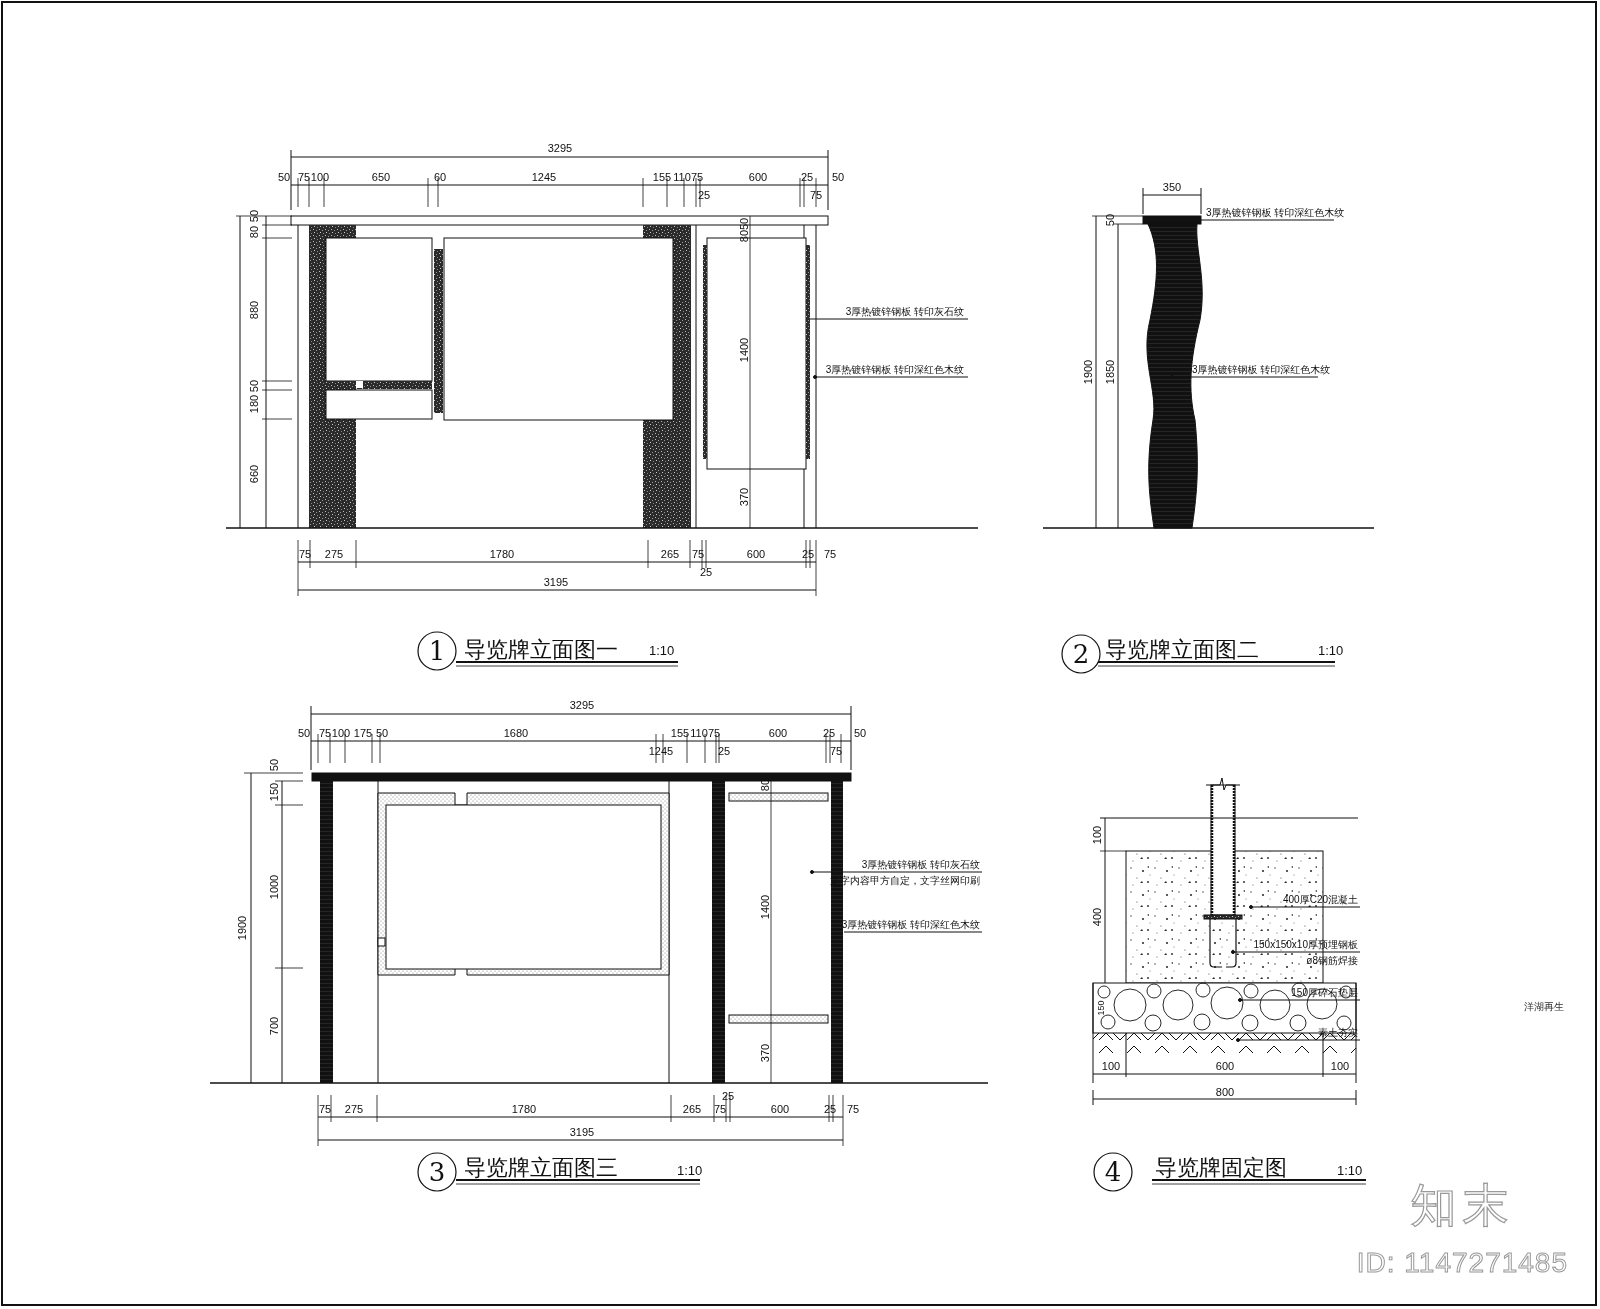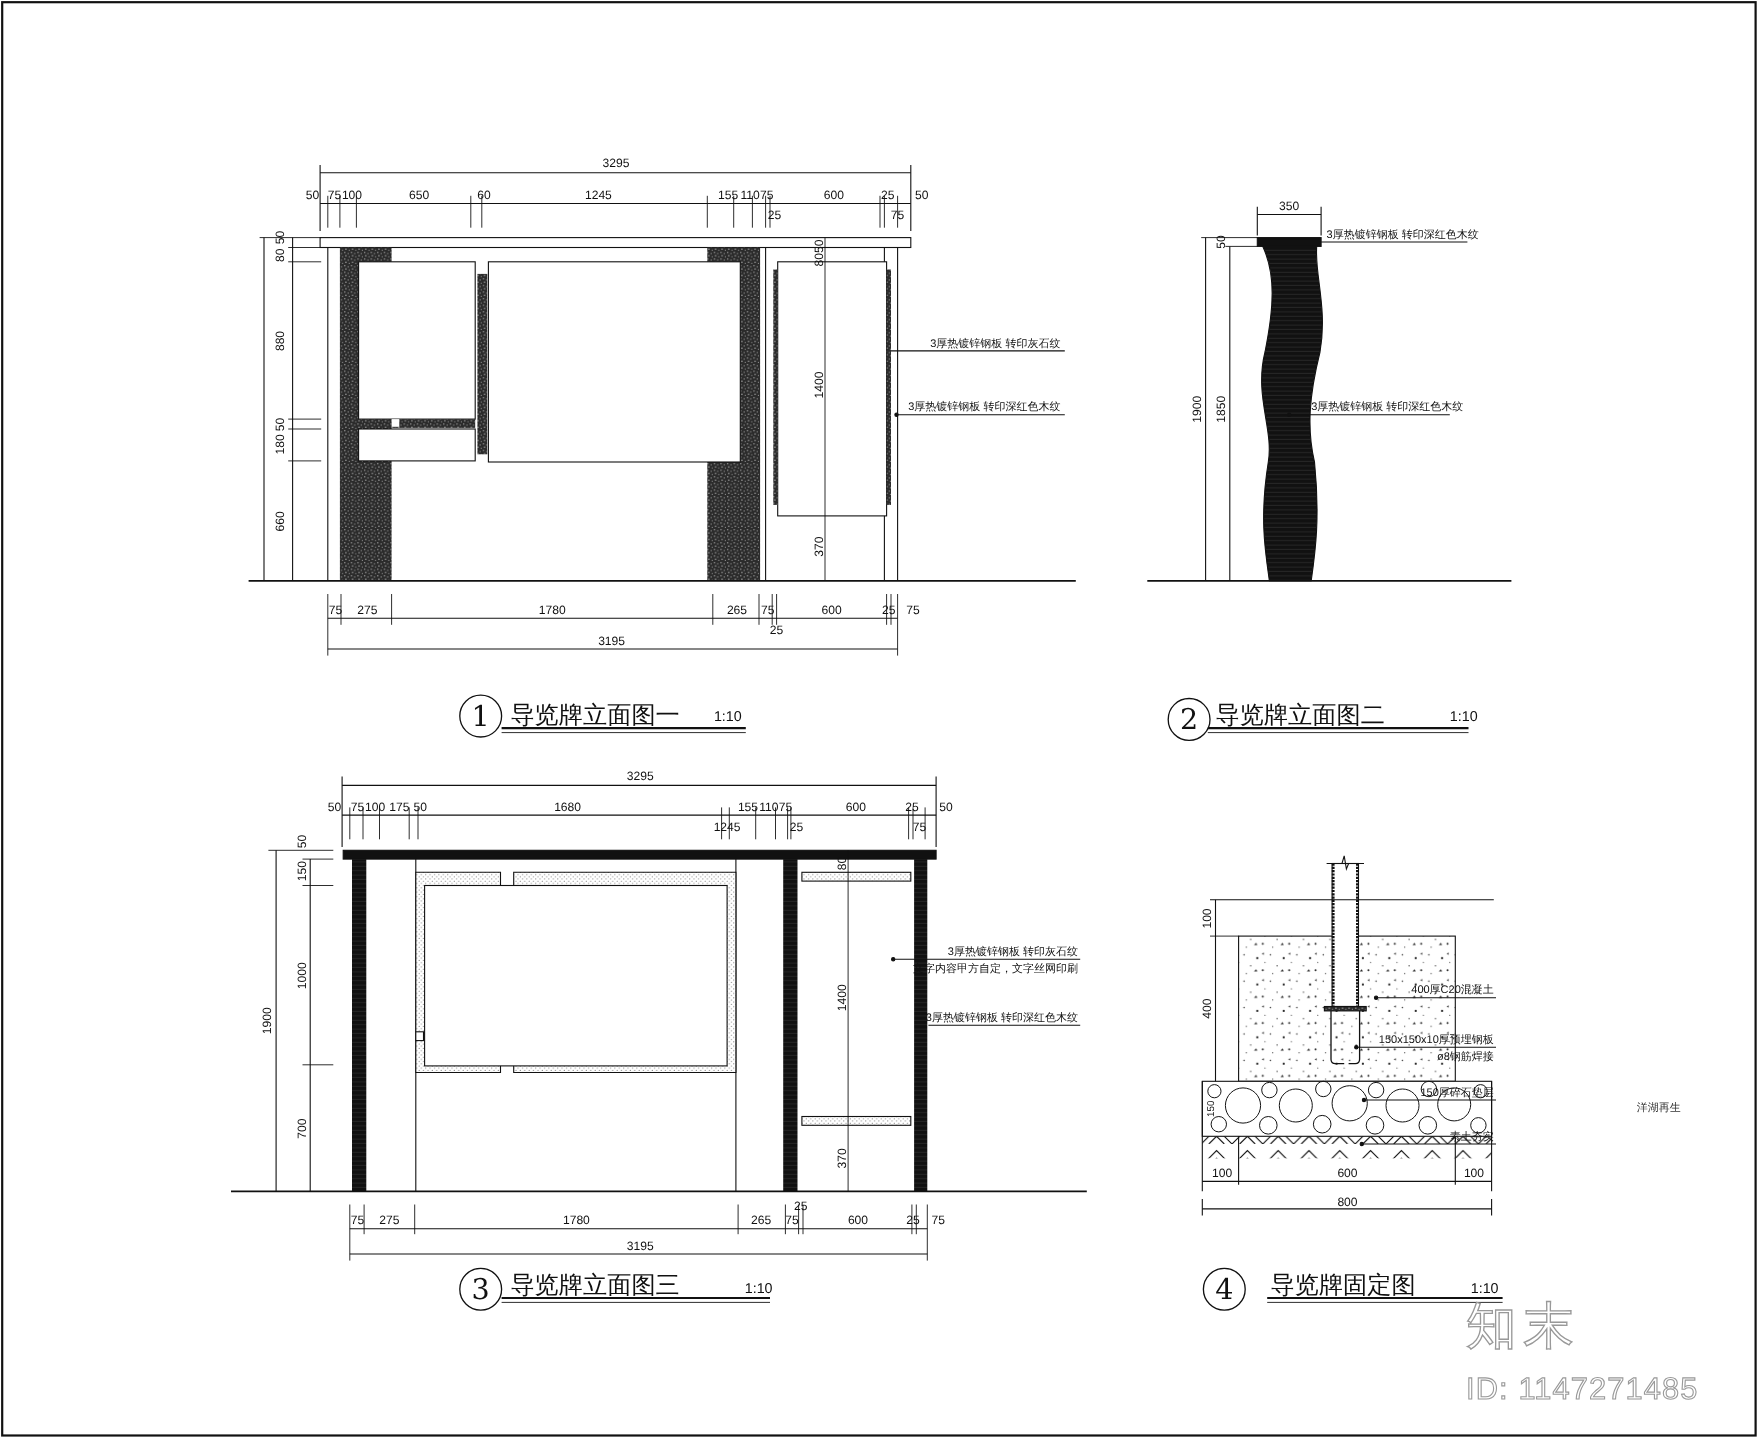--- a/index.html
+++ b/index.html
@@ -4,24 +4,24 @@
 <style>
   html,body{margin:0;padding:0;background:#fff;}
   body{width:1600px;height:1309px;position:relative;overflow:hidden;font-family:"Liberation Sans","DejaVu Sans",sans-serif;}
   #sheet{position:absolute;left:0;top:0;width:1600px;height:1309px;}
   .frame{position:absolute;left:1px;top:1px;width:1596px;height:1305px;border:2px solid #111;box-sizing:border-box;}
   svg text{font-family:"Liberation Sans Narrow","Liberation Sans","DejaVu Sans",sans-serif;}
   .dim{font-size:11px;fill:#111;}
   .note{font-size:10px;fill:#111;}
   .title{font-size:22px;fill:#111;font-family:"DejaVu Sans",sans-serif;}
   .scale{font-size:13px;fill:#111;}
-  .wm{position:absolute;right:56px;bottom:30px;text-align:left;color:#fff;}
+  .wm{position:absolute;right:32px;bottom:30px;text-align:center;color:#fff;}
   .wm-logo{font-size:46px;font-family:"DejaVu Sans",sans-serif;color:#fff;-webkit-text-stroke:1.2px #999;letter-spacing:6px;}
   .wm-id{font-size:28px;font-family:"Liberation Sans",sans-serif;color:#fff;-webkit-text-stroke:1px #999;letter-spacing:1px;margin-top:10px;}
-  .side-cut{position:absolute;left:1488px;top:1000px;font-size:10px;color:#333;font-family:"DejaVu Sans",sans-serif;white-space:nowrap;}
+  .side-cut{position:absolute;left:1524px;top:1000px;font-size:10px;color:#333;font-family:"DejaVu Sans",sans-serif;white-space:nowrap;}
 </style>
 </head>
 <body>
 
 <div id="sheet">
 <div class="frame"></div>
 
 <svg width="1600" height="1309" viewBox="0 0 1600 1309" xmlns="http://www.w3.org/2000/svg" style="position:absolute;left:0;top:0;">
   <defs>
     <pattern id="stone" width="6" height="6" patternUnits="userSpaceOnUse">

